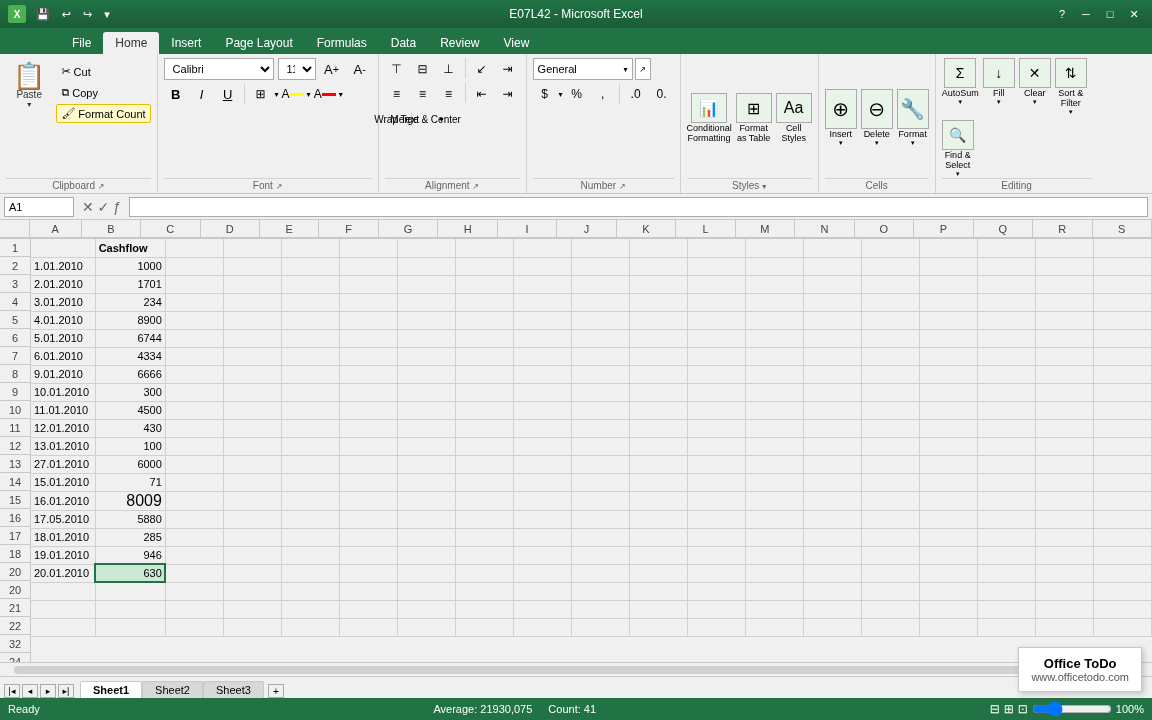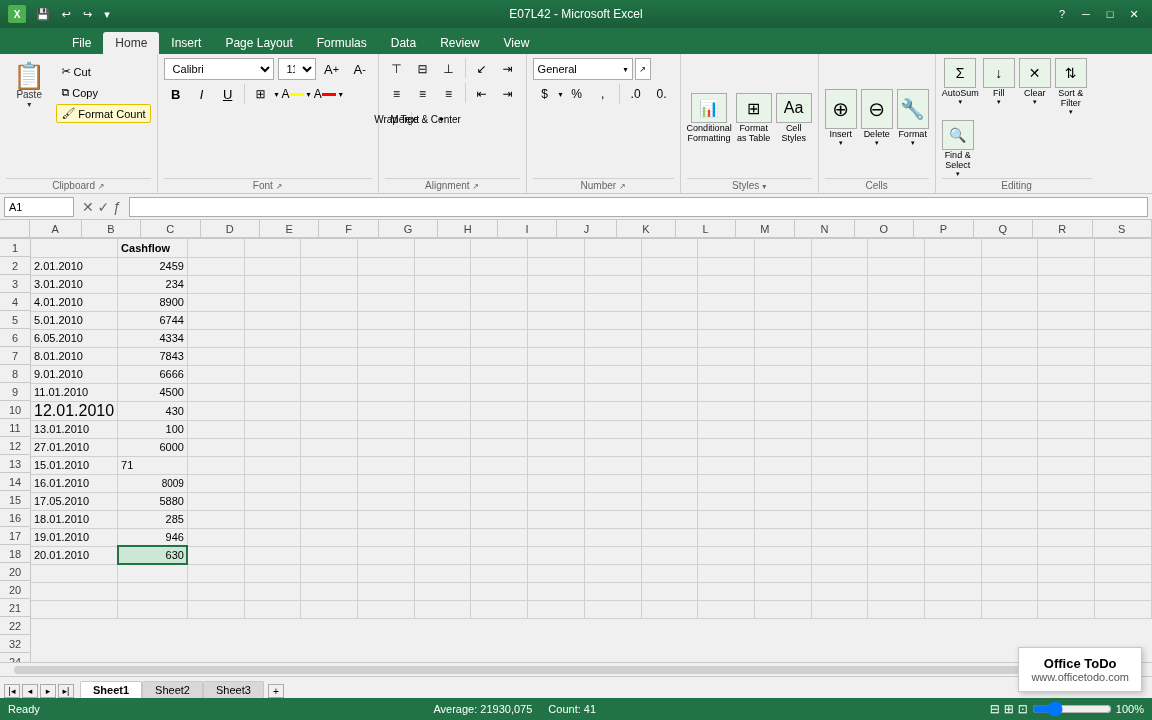--- a/index.html
+++ b/index.html
@@ -469,22 +469,43 @@
                 <td style="height: 18px; border-right: 1px solid rgb(208, 208, 208); border-bottom: 1px solid rgb(208, 208, 208); font-size: 11px; padding: 0px 3px; white-space: nowrap;"></td>
                 <td style="height: 18px; border-right: 1px solid rgb(208, 208, 208); border-bottom: 1px solid rgb(208, 208, 208); font-size: 11px; padding: 0px 3px; white-space: nowrap;"></td>
                 <td style="height: 18px; border-right: 1px solid rgb(208, 208, 208); border-bottom: 1px solid rgb(208, 208, 208); font-size: 11px; padding: 0px 3px; white-space: nowrap;"></td>
                 <td style="height: 18px; border-right: 1px solid rgb(208, 208, 208); border-bottom: 1px solid rgb(208, 208, 208); font-size: 11px; padding: 0px 3px; white-space: nowrap;"></td>
                 <td style="height: 18px; border-right: 1px solid rgb(208, 208, 208); border-bottom: 1px solid rgb(208, 208, 208); font-size: 11px; padding: 0px 3px; white-space: nowrap;"></td>
                 <td style="height: 18px; border-right: 1px solid rgb(208, 208, 208); border-bottom: 1px solid rgb(208, 208, 208); font-size: 11px; padding: 0px 3px; white-space: nowrap;"></td>
                 <td style="height: 18px; border-right: 1px solid rgb(208, 208, 208); border-bottom: 1px solid rgb(208, 208, 208); font-size: 11px; padding: 0px 3px; white-space: nowrap;"></td>
                 <td style="height: 18px; border-right: 1px solid rgb(208, 208, 208); border-bottom: 1px solid rgb(208, 208, 208); font-size: 11px; padding: 0px 3px; white-space: nowrap;"></td>
               </tr>
               <tr>
+                <td style="height: 18px; border-right: 1px solid rgb(208, 208, 208); border-bottom: 1px solid rgb(208, 208, 208); font-size: 11px; padding: 0px 3px; white-space: nowrap;">1.01.2010</td>
+                <td style="height: 18px; border-right: 1px solid rgb(208, 208, 208); border-bottom: 1px solid rgb(208, 208, 208); font-size: 11px; padding: 0px 3px; white-space: nowrap; text-align: right;">1000</td>
+                <td style="height: 18px; border-right: 1px solid rgb(208, 208, 208); border-bottom: 1px solid rgb(208, 208, 208); font-size: 11px; padding: 0px 3px; white-space: nowrap;"></td>
+                <td style="height: 18px; border-right: 1px solid rgb(208, 208, 208); border-bottom: 1px solid rgb(208, 208, 208); font-size: 11px; padding: 0px 3px; white-space: nowrap;"></td>
+                <td style="height: 18px; border-right: 1px solid rgb(208, 208, 208); border-bottom: 1px solid rgb(208, 208, 208); font-size: 11px; padding: 0px 3px; white-space: nowrap;"></td>
+                <td style="height: 18px; border-right: 1px solid rgb(208, 208, 208); border-bottom: 1px solid rgb(208, 208, 208); font-size: 11px; padding: 0px 3px; white-space: nowrap;"></td>
+                <td style="height: 18px; border-right: 1px solid rgb(208, 208, 208); border-bottom: 1px solid rgb(208, 208, 208); font-size: 11px; padding: 0px 3px; white-space: nowrap;"></td>
+                <td style="height: 18px; border-right: 1px solid rgb(208, 208, 208); border-bottom: 1px solid rgb(208, 208, 208); font-size: 11px; padding: 0px 3px; white-space: nowrap;"></td>
+                <td style="height: 18px; border-right: 1px solid rgb(208, 208, 208); border-bottom: 1px solid rgb(208, 208, 208); font-size: 11px; padding: 0px 3px; white-space: nowrap;"></td>
+                <td style="height: 18px; border-right: 1px solid rgb(208, 208, 208); border-bottom: 1px solid rgb(208, 208, 208); font-size: 11px; padding: 0px 3px; white-space: nowrap;"></td>
+                <td style="height: 18px; border-right: 1px solid rgb(208, 208, 208); border-bottom: 1px solid rgb(208, 208, 208); font-size: 11px; padding: 0px 3px; white-space: nowrap;"></td>
+                <td style="height: 18px; border-right: 1px solid rgb(208, 208, 208); border-bottom: 1px solid rgb(208, 208, 208); font-size: 11px; padding: 0px 3px; white-space: nowrap;"></td>
+                <td style="height: 18px; border-right: 1px solid rgb(208, 208, 208); border-bottom: 1px solid rgb(208, 208, 208); font-size: 11px; padding: 0px 3px; white-space: nowrap;"></td>
+                <td style="height: 18px; border-right: 1px solid rgb(208, 208, 208); border-bottom: 1px solid rgb(208, 208, 208); font-size: 11px; padding: 0px 3px; white-space: nowrap;"></td>
+                <td style="height: 18px; border-right: 1px solid rgb(208, 208, 208); border-bottom: 1px solid rgb(208, 208, 208); font-size: 11px; padding: 0px 3px; white-space: nowrap;"></td>
+                <td style="height: 18px; border-right: 1px solid rgb(208, 208, 208); border-bottom: 1px solid rgb(208, 208, 208); font-size: 11px; padding: 0px 3px; white-space: nowrap;"></td>
+                <td style="height: 18px; border-right: 1px solid rgb(208, 208, 208); border-bottom: 1px solid rgb(208, 208, 208); font-size: 11px; padding: 0px 3px; white-space: nowrap;"></td>
+                <td style="height: 18px; border-right: 1px solid rgb(208, 208, 208); border-bottom: 1px solid rgb(208, 208, 208); font-size: 11px; padding: 0px 3px; white-space: nowrap;"></td>
+                <td style="height: 18px; border-right: 1px solid rgb(208, 208, 208); border-bottom: 1px solid rgb(208, 208, 208); font-size: 11px; padding: 0px 3px; white-space: nowrap;"></td>
+              </tr>
+              <tr>
                 <td style="height: 18px; border-right: 1px solid rgb(208, 208, 208); border-bottom: 1px solid rgb(208, 208, 208); font-size: 11px; padding: 0px 3px; white-space: nowrap;">2.01.2010</td>
-                <td style="height: 18px; border-right: 1px solid rgb(208, 208, 208); border-bottom: 1px solid rgb(208, 208, 208); font-size: 11px; padding: 0px 3px; white-space: nowrap; text-align: right;">2459</td>
+                <td style="height: 18px; border-right: 1px solid rgb(208, 208, 208); border-bottom: 1px solid rgb(208, 208, 208); font-size: 11px; padding: 0px 3px; white-space: nowrap; text-align: right;">1701</td>
                 <td style="height: 18px; border-right: 1px solid rgb(208, 208, 208); border-bottom: 1px solid rgb(208, 208, 208); font-size: 11px; padding: 0px 3px; white-space: nowrap;"></td>
                 <td style="height: 18px; border-right: 1px solid rgb(208, 208, 208); border-bottom: 1px solid rgb(208, 208, 208); font-size: 11px; padding: 0px 3px; white-space: nowrap;"></td>
                 <td style="height: 18px; border-right: 1px solid rgb(208, 208, 208); border-bottom: 1px solid rgb(208, 208, 208); font-size: 11px; padding: 0px 3px; white-space: nowrap;"></td>
                 <td style="height: 18px; border-right: 1px solid rgb(208, 208, 208); border-bottom: 1px solid rgb(208, 208, 208); font-size: 11px; padding: 0px 3px; white-space: nowrap;"></td>
                 <td style="height: 18px; border-right: 1px solid rgb(208, 208, 208); border-bottom: 1px solid rgb(208, 208, 208); font-size: 11px; padding: 0px 3px; white-space: nowrap;"></td>
                 <td style="height: 18px; border-right: 1px solid rgb(208, 208, 208); border-bottom: 1px solid rgb(208, 208, 208); font-size: 11px; padding: 0px 3px; white-space: nowrap;"></td>
                 <td style="height: 18px; border-right: 1px solid rgb(208, 208, 208); border-bottom: 1px solid rgb(208, 208, 208); font-size: 11px; padding: 0px 3px; white-space: nowrap;"></td>
                 <td style="height: 18px; border-right: 1px solid rgb(208, 208, 208); border-bottom: 1px solid rgb(208, 208, 208); font-size: 11px; padding: 0px 3px; white-space: nowrap;"></td>
                 <td style="height: 18px; border-right: 1px solid rgb(208, 208, 208); border-bottom: 1px solid rgb(208, 208, 208); font-size: 11px; padding: 0px 3px; white-space: nowrap;"></td>
                 <td style="height: 18px; border-right: 1px solid rgb(208, 208, 208); border-bottom: 1px solid rgb(208, 208, 208); font-size: 11px; padding: 0px 3px; white-space: nowrap;"></td>
@@ -553,43 +574,22 @@
                 <td style="height: 18px; border-right: 1px solid rgb(208, 208, 208); border-bottom: 1px solid rgb(208, 208, 208); font-size: 11px; padding: 0px 3px; white-space: nowrap;"></td>
                 <td style="height: 18px; border-right: 1px solid rgb(208, 208, 208); border-bottom: 1px solid rgb(208, 208, 208); font-size: 11px; padding: 0px 3px; white-space: nowrap;"></td>
                 <td style="height: 18px; border-right: 1px solid rgb(208, 208, 208); border-bottom: 1px solid rgb(208, 208, 208); font-size: 11px; padding: 0px 3px; white-space: nowrap;"></td>
                 <td style="height: 18px; border-right: 1px solid rgb(208, 208, 208); border-bottom: 1px solid rgb(208, 208, 208); font-size: 11px; padding: 0px 3px; white-space: nowrap;"></td>
                 <td style="height: 18px; border-right: 1px solid rgb(208, 208, 208); border-bottom: 1px solid rgb(208, 208, 208); font-size: 11px; padding: 0px 3px; white-space: nowrap;"></td>
                 <td style="height: 18px; border-right: 1px solid rgb(208, 208, 208); border-bottom: 1px solid rgb(208, 208, 208); font-size: 11px; padding: 0px 3px; white-space: nowrap;"></td>
                 <td style="height: 18px; border-right: 1px solid rgb(208, 208, 208); border-bottom: 1px solid rgb(208, 208, 208); font-size: 11px; padding: 0px 3px; white-space: nowrap;"></td>
                 <td style="height: 18px; border-right: 1px solid rgb(208, 208, 208); border-bottom: 1px solid rgb(208, 208, 208); font-size: 11px; padding: 0px 3px; white-space: nowrap;"></td>
               </tr>
               <tr>
-                <td style="height: 18px; border-right: 1px solid rgb(208, 208, 208); border-bottom: 1px solid rgb(208, 208, 208); font-size: 11px; padding: 0px 3px; white-space: nowrap;">6.05.2010</td>
+                <td style="height: 18px; border-right: 1px solid rgb(208, 208, 208); border-bottom: 1px solid rgb(208, 208, 208); font-size: 11px; padding: 0px 3px; white-space: nowrap;">6.01.2010</td>
                 <td style="height: 18px; border-right: 1px solid rgb(208, 208, 208); border-bottom: 1px solid rgb(208, 208, 208); font-size: 11px; padding: 0px 3px; white-space: nowrap; text-align: right;">4334</td>
-                <td style="height: 18px; border-right: 1px solid rgb(208, 208, 208); border-bottom: 1px solid rgb(208, 208, 208); font-size: 11px; padding: 0px 3px; white-space: nowrap;"></td>
-                <td style="height: 18px; border-right: 1px solid rgb(208, 208, 208); border-bottom: 1px solid rgb(208, 208, 208); font-size: 11px; padding: 0px 3px; white-space: nowrap;"></td>
-                <td style="height: 18px; border-right: 1px solid rgb(208, 208, 208); border-bottom: 1px solid rgb(208, 208, 208); font-size: 11px; padding: 0px 3px; white-space: nowrap;"></td>
-                <td style="height: 18px; border-right: 1px solid rgb(208, 208, 208); border-bottom: 1px solid rgb(208, 208, 208); font-size: 11px; padding: 0px 3px; white-space: nowrap;"></td>
-                <td style="height: 18px; border-right: 1px solid rgb(208, 208, 208); border-bottom: 1px solid rgb(208, 208, 208); font-size: 11px; padding: 0px 3px; white-space: nowrap;"></td>
-                <td style="height: 18px; border-right: 1px solid rgb(208, 208, 208); border-bottom: 1px solid rgb(208, 208, 208); font-size: 11px; padding: 0px 3px; white-space: nowrap;"></td>
-                <td style="height: 18px; border-right: 1px solid rgb(208, 208, 208); border-bottom: 1px solid rgb(208, 208, 208); font-size: 11px; padding: 0px 3px; white-space: nowrap;"></td>
-                <td style="height: 18px; border-right: 1px solid rgb(208, 208, 208); border-bottom: 1px solid rgb(208, 208, 208); font-size: 11px; padding: 0px 3px; white-space: nowrap;"></td>
-                <td style="height: 18px; border-right: 1px solid rgb(208, 208, 208); border-bottom: 1px solid rgb(208, 208, 208); font-size: 11px; padding: 0px 3px; white-space: nowrap;"></td>
-                <td style="height: 18px; border-right: 1px solid rgb(208, 208, 208); border-bottom: 1px solid rgb(208, 208, 208); font-size: 11px; padding: 0px 3px; white-space: nowrap;"></td>
-                <td style="height: 18px; border-right: 1px solid rgb(208, 208, 208); border-bottom: 1px solid rgb(208, 208, 208); font-size: 11px; padding: 0px 3px; white-space: nowrap;"></td>
-                <td style="height: 18px; border-right: 1px solid rgb(208, 208, 208); border-bottom: 1px solid rgb(208, 208, 208); font-size: 11px; padding: 0px 3px; white-space: nowrap;"></td>
-                <td style="height: 18px; border-right: 1px solid rgb(208, 208, 208); border-bottom: 1px solid rgb(208, 208, 208); font-size: 11px; padding: 0px 3px; white-space: nowrap;"></td>
-                <td style="height: 18px; border-right: 1px solid rgb(208, 208, 208); border-bottom: 1px solid rgb(208, 208, 208); font-size: 11px; padding: 0px 3px; white-space: nowrap;"></td>
-                <td style="height: 18px; border-right: 1px solid rgb(208, 208, 208); border-bottom: 1px solid rgb(208, 208, 208); font-size: 11px; padding: 0px 3px; white-space: nowrap;"></td>
-                <td style="height: 18px; border-right: 1px solid rgb(208, 208, 208); border-bottom: 1px solid rgb(208, 208, 208); font-size: 11px; padding: 0px 3px; white-space: nowrap;"></td>
-                <td style="height: 18px; border-right: 1px solid rgb(208, 208, 208); border-bottom: 1px solid rgb(208, 208, 208); font-size: 11px; padding: 0px 3px; white-space: nowrap;"></td>
-              </tr>
-              <tr>
-                <td style="height: 18px; border-right: 1px solid rgb(208, 208, 208); border-bottom: 1px solid rgb(208, 208, 208); font-size: 11px; padding: 0px 3px; white-space: nowrap;">8.01.2010</td>
-                <td style="height: 18px; border-right: 1px solid rgb(208, 208, 208); border-bottom: 1px solid rgb(208, 208, 208); font-size: 11px; padding: 0px 3px; white-space: nowrap; text-align: right;">7843</td>
                 <td style="height: 18px; border-right: 1px solid rgb(208, 208, 208); border-bottom: 1px solid rgb(208, 208, 208); font-size: 11px; padding: 0px 3px; white-space: nowrap;"></td>
                 <td style="height: 18px; border-right: 1px solid rgb(208, 208, 208); border-bottom: 1px solid rgb(208, 208, 208); font-size: 11px; padding: 0px 3px; white-space: nowrap;"></td>
                 <td style="height: 18px; border-right: 1px solid rgb(208, 208, 208); border-bottom: 1px solid rgb(208, 208, 208); font-size: 11px; padding: 0px 3px; white-space: nowrap;"></td>
                 <td style="height: 18px; border-right: 1px solid rgb(208, 208, 208); border-bottom: 1px solid rgb(208, 208, 208); font-size: 11px; padding: 0px 3px; white-space: nowrap;"></td>
                 <td style="height: 18px; border-right: 1px solid rgb(208, 208, 208); border-bottom: 1px solid rgb(208, 208, 208); font-size: 11px; padding: 0px 3px; white-space: nowrap;"></td>
                 <td style="height: 18px; border-right: 1px solid rgb(208, 208, 208); border-bottom: 1px solid rgb(208, 208, 208); font-size: 11px; padding: 0px 3px; white-space: nowrap;"></td>
                 <td style="height: 18px; border-right: 1px solid rgb(208, 208, 208); border-bottom: 1px solid rgb(208, 208, 208); font-size: 11px; padding: 0px 3px; white-space: nowrap;"></td>
                 <td style="height: 18px; border-right: 1px solid rgb(208, 208, 208); border-bottom: 1px solid rgb(208, 208, 208); font-size: 11px; padding: 0px 3px; white-space: nowrap;"></td>
                 <td style="height: 18px; border-right: 1px solid rgb(208, 208, 208); border-bottom: 1px solid rgb(208, 208, 208); font-size: 11px; padding: 0px 3px; white-space: nowrap;"></td>
                 <td style="height: 18px; border-right: 1px solid rgb(208, 208, 208); border-bottom: 1px solid rgb(208, 208, 208); font-size: 11px; padding: 0px 3px; white-space: nowrap;"></td>
@@ -616,20 +616,41 @@
                 <td style="height: 18px; border-right: 1px solid rgb(208, 208, 208); border-bottom: 1px solid rgb(208, 208, 208); font-size: 11px; padding: 0px 3px; white-space: nowrap;"></td>
                 <td style="height: 18px; border-right: 1px solid rgb(208, 208, 208); border-bottom: 1px solid rgb(208, 208, 208); font-size: 11px; padding: 0px 3px; white-space: nowrap;"></td>
                 <td style="height: 18px; border-right: 1px solid rgb(208, 208, 208); border-bottom: 1px solid rgb(208, 208, 208); font-size: 11px; padding: 0px 3px; white-space: nowrap;"></td>
                 <td style="height: 18px; border-right: 1px solid rgb(208, 208, 208); border-bottom: 1px solid rgb(208, 208, 208); font-size: 11px; padding: 0px 3px; white-space: nowrap;"></td>
                 <td style="height: 18px; border-right: 1px solid rgb(208, 208, 208); border-bottom: 1px solid rgb(208, 208, 208); font-size: 11px; padding: 0px 3px; white-space: nowrap;"></td>
                 <td style="height: 18px; border-right: 1px solid rgb(208, 208, 208); border-bottom: 1px solid rgb(208, 208, 208); font-size: 11px; padding: 0px 3px; white-space: nowrap;"></td>
                 <td style="height: 18px; border-right: 1px solid rgb(208, 208, 208); border-bottom: 1px solid rgb(208, 208, 208); font-size: 11px; padding: 0px 3px; white-space: nowrap;"></td>
                 <td style="height: 18px; border-right: 1px solid rgb(208, 208, 208); border-bottom: 1px solid rgb(208, 208, 208); font-size: 11px; padding: 0px 3px; white-space: nowrap;"></td>
               </tr>
               <tr>
+                <td style="height: 18px; border-right: 1px solid rgb(208, 208, 208); border-bottom: 1px solid rgb(208, 208, 208); font-size: 11px; padding: 0px 3px; white-space: nowrap;">10.01.2010</td>
+                <td style="height: 18px; border-right: 1px solid rgb(208, 208, 208); border-bottom: 1px solid rgb(208, 208, 208); font-size: 11px; padding: 0px 3px; white-space: nowrap; text-align: right;">300</td>
+                <td style="height: 18px; border-right: 1px solid rgb(208, 208, 208); border-bottom: 1px solid rgb(208, 208, 208); font-size: 11px; padding: 0px 3px; white-space: nowrap;"></td>
+                <td style="height: 18px; border-right: 1px solid rgb(208, 208, 208); border-bottom: 1px solid rgb(208, 208, 208); font-size: 11px; padding: 0px 3px; white-space: nowrap;"></td>
+                <td style="height: 18px; border-right: 1px solid rgb(208, 208, 208); border-bottom: 1px solid rgb(208, 208, 208); font-size: 11px; padding: 0px 3px; white-space: nowrap;"></td>
+                <td style="height: 18px; border-right: 1px solid rgb(208, 208, 208); border-bottom: 1px solid rgb(208, 208, 208); font-size: 11px; padding: 0px 3px; white-space: nowrap;"></td>
+                <td style="height: 18px; border-right: 1px solid rgb(208, 208, 208); border-bottom: 1px solid rgb(208, 208, 208); font-size: 11px; padding: 0px 3px; white-space: nowrap;"></td>
+                <td style="height: 18px; border-right: 1px solid rgb(208, 208, 208); border-bottom: 1px solid rgb(208, 208, 208); font-size: 11px; padding: 0px 3px; white-space: nowrap;"></td>
+                <td style="height: 18px; border-right: 1px solid rgb(208, 208, 208); border-bottom: 1px solid rgb(208, 208, 208); font-size: 11px; padding: 0px 3px; white-space: nowrap;"></td>
+                <td style="height: 18px; border-right: 1px solid rgb(208, 208, 208); border-bottom: 1px solid rgb(208, 208, 208); font-size: 11px; padding: 0px 3px; white-space: nowrap;"></td>
+                <td style="height: 18px; border-right: 1px solid rgb(208, 208, 208); border-bottom: 1px solid rgb(208, 208, 208); font-size: 11px; padding: 0px 3px; white-space: nowrap;"></td>
+                <td style="height: 18px; border-right: 1px solid rgb(208, 208, 208); border-bottom: 1px solid rgb(208, 208, 208); font-size: 11px; padding: 0px 3px; white-space: nowrap;"></td>
+                <td style="height: 18px; border-right: 1px solid rgb(208, 208, 208); border-bottom: 1px solid rgb(208, 208, 208); font-size: 11px; padding: 0px 3px; white-space: nowrap;"></td>
+                <td style="height: 18px; border-right: 1px solid rgb(208, 208, 208); border-bottom: 1px solid rgb(208, 208, 208); font-size: 11px; padding: 0px 3px; white-space: nowrap;"></td>
+                <td style="height: 18px; border-right: 1px solid rgb(208, 208, 208); border-bottom: 1px solid rgb(208, 208, 208); font-size: 11px; padding: 0px 3px; white-space: nowrap;"></td>
+                <td style="height: 18px; border-right: 1px solid rgb(208, 208, 208); border-bottom: 1px solid rgb(208, 208, 208); font-size: 11px; padding: 0px 3px; white-space: nowrap;"></td>
+                <td style="height: 18px; border-right: 1px solid rgb(208, 208, 208); border-bottom: 1px solid rgb(208, 208, 208); font-size: 11px; padding: 0px 3px; white-space: nowrap;"></td>
+                <td style="height: 18px; border-right: 1px solid rgb(208, 208, 208); border-bottom: 1px solid rgb(208, 208, 208); font-size: 11px; padding: 0px 3px; white-space: nowrap;"></td>
+                <td style="height: 18px; border-right: 1px solid rgb(208, 208, 208); border-bottom: 1px solid rgb(208, 208, 208); font-size: 11px; padding: 0px 3px; white-space: nowrap;"></td>
+              </tr>
+              <tr>
                 <td style="height: 18px; border-right: 1px solid rgb(208, 208, 208); border-bottom: 1px solid rgb(208, 208, 208); font-size: 11px; padding: 0px 3px; white-space: nowrap;">11.01.2010</td>
                 <td style="height: 18px; border-right: 1px solid rgb(208, 208, 208); border-bottom: 1px solid rgb(208, 208, 208); font-size: 11px; padding: 0px 3px; white-space: nowrap; text-align: right;">4500</td>
                 <td style="height: 18px; border-right: 1px solid rgb(208, 208, 208); border-bottom: 1px solid rgb(208, 208, 208); font-size: 11px; padding: 0px 3px; white-space: nowrap;"></td>
                 <td style="height: 18px; border-right: 1px solid rgb(208, 208, 208); border-bottom: 1px solid rgb(208, 208, 208); font-size: 11px; padding: 0px 3px; white-space: nowrap;"></td>
                 <td style="height: 18px; border-right: 1px solid rgb(208, 208, 208); border-bottom: 1px solid rgb(208, 208, 208); font-size: 11px; padding: 0px 3px; white-space: nowrap;"></td>
                 <td style="height: 18px; border-right: 1px solid rgb(208, 208, 208); border-bottom: 1px solid rgb(208, 208, 208); font-size: 11px; padding: 0px 3px; white-space: nowrap;"></td>
                 <td style="height: 18px; border-right: 1px solid rgb(208, 208, 208); border-bottom: 1px solid rgb(208, 208, 208); font-size: 11px; padding: 0px 3px; white-space: nowrap;"></td>
                 <td style="height: 18px; border-right: 1px solid rgb(208, 208, 208); border-bottom: 1px solid rgb(208, 208, 208); font-size: 11px; padding: 0px 3px; white-space: nowrap;"></td>
                 <td style="height: 18px; border-right: 1px solid rgb(208, 208, 208); border-bottom: 1px solid rgb(208, 208, 208); font-size: 11px; padding: 0px 3px; white-space: nowrap;"></td>
                 <td style="height: 18px; border-right: 1px solid rgb(208, 208, 208); border-bottom: 1px solid rgb(208, 208, 208); font-size: 11px; padding: 0px 3px; white-space: nowrap;"></td>
@@ -637,21 +658,21 @@
                 <td style="height: 18px; border-right: 1px solid rgb(208, 208, 208); border-bottom: 1px solid rgb(208, 208, 208); font-size: 11px; padding: 0px 3px; white-space: nowrap;"></td>
                 <td style="height: 18px; border-right: 1px solid rgb(208, 208, 208); border-bottom: 1px solid rgb(208, 208, 208); font-size: 11px; padding: 0px 3px; white-space: nowrap;"></td>
                 <td style="height: 18px; border-right: 1px solid rgb(208, 208, 208); border-bottom: 1px solid rgb(208, 208, 208); font-size: 11px; padding: 0px 3px; white-space: nowrap;"></td>
                 <td style="height: 18px; border-right: 1px solid rgb(208, 208, 208); border-bottom: 1px solid rgb(208, 208, 208); font-size: 11px; padding: 0px 3px; white-space: nowrap;"></td>
                 <td style="height: 18px; border-right: 1px solid rgb(208, 208, 208); border-bottom: 1px solid rgb(208, 208, 208); font-size: 11px; padding: 0px 3px; white-space: nowrap;"></td>
                 <td style="height: 18px; border-right: 1px solid rgb(208, 208, 208); border-bottom: 1px solid rgb(208, 208, 208); font-size: 11px; padding: 0px 3px; white-space: nowrap;"></td>
                 <td style="height: 18px; border-right: 1px solid rgb(208, 208, 208); border-bottom: 1px solid rgb(208, 208, 208); font-size: 11px; padding: 0px 3px; white-space: nowrap;"></td>
                 <td style="height: 18px; border-right: 1px solid rgb(208, 208, 208); border-bottom: 1px solid rgb(208, 208, 208); font-size: 11px; padding: 0px 3px; white-space: nowrap;"></td>
               </tr>
               <tr>
-                <td style="height: 18px; border-right: 1px solid rgb(208, 208, 208); border-bottom: 1px solid rgb(208, 208, 208); font-size: 16px; padding: 0px 3px; white-space: nowrap; margin-left: 41px;">12.01.2010</td>
+                <td style="height: 18px; border-right: 1px solid rgb(208, 208, 208); border-bottom: 1px solid rgb(208, 208, 208); font-size: 11px; padding: 0px 3px; white-space: nowrap; margin-left: 41px;">12.01.2010</td>
                 <td style="height: 18px; border-right: 1px solid rgb(208, 208, 208); border-bottom: 1px solid rgb(208, 208, 208); font-size: 11px; padding: 0px 3px; white-space: nowrap; text-align: right;">430</td>
                 <td style="height: 18px; border-right: 1px solid rgb(208, 208, 208); border-bottom: 1px solid rgb(208, 208, 208); font-size: 11px; padding: 0px 3px; white-space: nowrap;"></td>
                 <td style="height: 18px; border-right: 1px solid rgb(208, 208, 208); border-bottom: 1px solid rgb(208, 208, 208); font-size: 11px; padding: 0px 3px; white-space: nowrap;"></td>
                 <td style="height: 18px; border-right: 1px solid rgb(208, 208, 208); border-bottom: 1px solid rgb(208, 208, 208); font-size: 11px; padding: 0px 3px; white-space: nowrap;"></td>
                 <td style="height: 18px; border-right: 1px solid rgb(208, 208, 208); border-bottom: 1px solid rgb(208, 208, 208); font-size: 11px; padding: 0px 3px; white-space: nowrap;"></td>
                 <td style="height: 18px; border-right: 1px solid rgb(208, 208, 208); border-bottom: 1px solid rgb(208, 208, 208); font-size: 11px; padding: 0px 3px; white-space: nowrap;"></td>
                 <td style="height: 18px; border-right: 1px solid rgb(208, 208, 208); border-bottom: 1px solid rgb(208, 208, 208); font-size: 11px; padding: 0px 3px; white-space: nowrap;"></td>
                 <td style="height: 18px; border-right: 1px solid rgb(208, 208, 208); border-bottom: 1px solid rgb(208, 208, 208); font-size: 11px; padding: 0px 3px; white-space: nowrap;"></td>
                 <td style="height: 18px; border-right: 1px solid rgb(208, 208, 208); border-bottom: 1px solid rgb(208, 208, 208); font-size: 11px; padding: 0px 3px; white-space: nowrap;"></td>
                 <td style="height: 18px; border-right: 1px solid rgb(208, 208, 208); border-bottom: 1px solid rgb(208, 208, 208); font-size: 11px; padding: 0px 3px; white-space: nowrap;"></td>
@@ -701,42 +722,42 @@
                 <td style="height: 18px; border-right: 1px solid rgb(208, 208, 208); border-bottom: 1px solid rgb(208, 208, 208); font-size: 11px; padding: 0px 3px; white-space: nowrap;"></td>
                 <td style="height: 18px; border-right: 1px solid rgb(208, 208, 208); border-bottom: 1px solid rgb(208, 208, 208); font-size: 11px; padding: 0px 3px; white-space: nowrap;"></td>
                 <td style="height: 18px; border-right: 1px solid rgb(208, 208, 208); border-bottom: 1px solid rgb(208, 208, 208); font-size: 11px; padding: 0px 3px; white-space: nowrap;"></td>
                 <td style="height: 18px; border-right: 1px solid rgb(208, 208, 208); border-bottom: 1px solid rgb(208, 208, 208); font-size: 11px; padding: 0px 3px; white-space: nowrap;"></td>
                 <td style="height: 18px; border-right: 1px solid rgb(208, 208, 208); border-bottom: 1px solid rgb(208, 208, 208); font-size: 11px; padding: 0px 3px; white-space: nowrap;"></td>
                 <td style="height: 18px; border-right: 1px solid rgb(208, 208, 208); border-bottom: 1px solid rgb(208, 208, 208); font-size: 11px; padding: 0px 3px; white-space: nowrap;"></td>
                 <td style="height: 18px; border-right: 1px solid rgb(208, 208, 208); border-bottom: 1px solid rgb(208, 208, 208); font-size: 11px; padding: 0px 3px; white-space: nowrap;"></td>
               </tr>
               <tr>
                 <td style="height: 18px; border-right: 1px solid rgb(208, 208, 208); border-bottom: 1px solid rgb(208, 208, 208); font-size: 11px; padding: 0px 3px; white-space: nowrap;">15.01.2010</td>
-                <td style="height: 18px; border-right: 1px solid rgb(208, 208, 208); border-bottom: 1px solid rgb(208, 208, 208); font-size: 11px; padding: 0px 3px; white-space: nowrap; ">71</td>
+                <td style="height: 18px; border-right: 1px solid rgb(208, 208, 208); border-bottom: 1px solid rgb(208, 208, 208); font-size: 11px; padding: 0px 3px; white-space: nowrap; text-align: right;">71</td>
                 <td style="height: 18px; border-right: 1px solid rgb(208, 208, 208); border-bottom: 1px solid rgb(208, 208, 208); font-size: 11px; padding: 0px 3px; white-space: nowrap;"></td>
                 <td style="height: 18px; border-right: 1px solid rgb(208, 208, 208); border-bottom: 1px solid rgb(208, 208, 208); font-size: 11px; padding: 0px 3px; white-space: nowrap;"></td>
                 <td style="height: 18px; border-right: 1px solid rgb(208, 208, 208); border-bottom: 1px solid rgb(208, 208, 208); font-size: 11px; padding: 0px 3px; white-space: nowrap;"></td>
                 <td style="height: 18px; border-right: 1px solid rgb(208, 208, 208); border-bottom: 1px solid rgb(208, 208, 208); font-size: 11px; padding: 0px 3px; white-space: nowrap;"></td>
                 <td style="height: 18px; border-right: 1px solid rgb(208, 208, 208); border-bottom: 1px solid rgb(208, 208, 208); font-size: 11px; padding: 0px 3px; white-space: nowrap;"></td>
                 <td style="height: 18px; border-right: 1px solid rgb(208, 208, 208); border-bottom: 1px solid rgb(208, 208, 208); font-size: 11px; padding: 0px 3px; white-space: nowrap;"></td>
                 <td style="height: 18px; border-right: 1px solid rgb(208, 208, 208); border-bottom: 1px solid rgb(208, 208, 208); font-size: 11px; padding: 0px 3px; white-space: nowrap;"></td>
                 <td style="height: 18px; border-right: 1px solid rgb(208, 208, 208); border-bottom: 1px solid rgb(208, 208, 208); font-size: 11px; padding: 0px 3px; white-space: nowrap;"></td>
                 <td style="height: 18px; border-right: 1px solid rgb(208, 208, 208); border-bottom: 1px solid rgb(208, 208, 208); font-size: 11px; padding: 0px 3px; white-space: nowrap;"></td>
                 <td style="height: 18px; border-right: 1px solid rgb(208, 208, 208); border-bottom: 1px solid rgb(208, 208, 208); font-size: 11px; padding: 0px 3px; white-space: nowrap;"></td>
                 <td style="height: 18px; border-right: 1px solid rgb(208, 208, 208); border-bottom: 1px solid rgb(208, 208, 208); font-size: 11px; padding: 0px 3px; white-space: nowrap;"></td>
                 <td style="height: 18px; border-right: 1px solid rgb(208, 208, 208); border-bottom: 1px solid rgb(208, 208, 208); font-size: 11px; padding: 0px 3px; white-space: nowrap;"></td>
                 <td style="height: 18px; border-right: 1px solid rgb(208, 208, 208); border-bottom: 1px solid rgb(208, 208, 208); font-size: 11px; padding: 0px 3px; white-space: nowrap;"></td>
                 <td style="height: 18px; border-right: 1px solid rgb(208, 208, 208); border-bottom: 1px solid rgb(208, 208, 208); font-size: 11px; padding: 0px 3px; white-space: nowrap;"></td>
                 <td style="height: 18px; border-right: 1px solid rgb(208, 208, 208); border-bottom: 1px solid rgb(208, 208, 208); font-size: 11px; padding: 0px 3px; white-space: nowrap;"></td>
                 <td style="height: 18px; border-right: 1px solid rgb(208, 208, 208); border-bottom: 1px solid rgb(208, 208, 208); font-size: 11px; padding: 0px 3px; white-space: nowrap;"></td>
                 <td style="height: 18px; border-right: 1px solid rgb(208, 208, 208); border-bottom: 1px solid rgb(208, 208, 208); font-size: 11px; padding: 0px 3px; white-space: nowrap;"></td>
               </tr>
               <tr>
                 <td style="height: 18px; border-right: 1px solid rgb(208, 208, 208); border-bottom: 1px solid rgb(208, 208, 208); font-size: 11px; padding: 0px 3px; white-space: nowrap;">16.01.2010</td>
-                <td style="height: 18px; border-right: 1px solid rgb(208, 208, 208); border-bottom: 1px solid rgb(208, 208, 208); font-size: 10px; padding: 0px 3px; white-space: nowrap; text-align: right; margin-top: 41px;">8009</td>
+                <td style="height: 18px; border-right: 1px solid rgb(208, 208, 208); border-bottom: 1px solid rgb(208, 208, 208); font-size: 16px; padding: 0px 3px; white-space: nowrap; text-align: right; margin-top: 41px;">8009</td>
                 <td style="height: 18px; border-right: 1px solid rgb(208, 208, 208); border-bottom: 1px solid rgb(208, 208, 208); font-size: 11px; padding: 0px 3px; white-space: nowrap;"></td>
                 <td style="height: 18px; border-right: 1px solid rgb(208, 208, 208); border-bottom: 1px solid rgb(208, 208, 208); font-size: 11px; padding: 0px 3px; white-space: nowrap;"></td>
                 <td style="height: 18px; border-right: 1px solid rgb(208, 208, 208); border-bottom: 1px solid rgb(208, 208, 208); font-size: 11px; padding: 0px 3px; white-space: nowrap;"></td>
                 <td style="height: 18px; border-right: 1px solid rgb(208, 208, 208); border-bottom: 1px solid rgb(208, 208, 208); font-size: 11px; padding: 0px 3px; white-space: nowrap;"></td>
                 <td style="height: 18px; border-right: 1px solid rgb(208, 208, 208); border-bottom: 1px solid rgb(208, 208, 208); font-size: 11px; padding: 0px 3px; white-space: nowrap;"></td>
                 <td style="height: 18px; border-right: 1px solid rgb(208, 208, 208); border-bottom: 1px solid rgb(208, 208, 208); font-size: 11px; padding: 0px 3px; white-space: nowrap;"></td>
                 <td style="height: 18px; border-right: 1px solid rgb(208, 208, 208); border-bottom: 1px solid rgb(208, 208, 208); font-size: 11px; padding: 0px 3px; white-space: nowrap;"></td>
                 <td style="height: 18px; border-right: 1px solid rgb(208, 208, 208); border-bottom: 1px solid rgb(208, 208, 208); font-size: 11px; padding: 0px 3px; white-space: nowrap;"></td>
                 <td style="height: 18px; border-right: 1px solid rgb(208, 208, 208); border-bottom: 1px solid rgb(208, 208, 208); font-size: 11px; padding: 0px 3px; white-space: nowrap;"></td>
                 <td style="height: 18px; border-right: 1px solid rgb(208, 208, 208); border-bottom: 1px solid rgb(208, 208, 208); font-size: 11px; padding: 0px 3px; white-space: nowrap;"></td>

